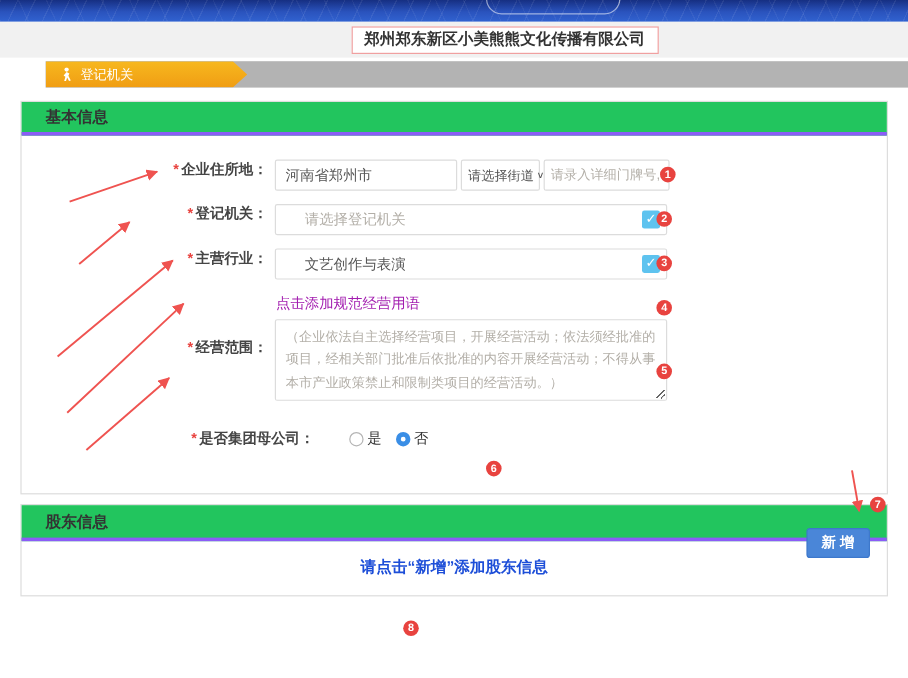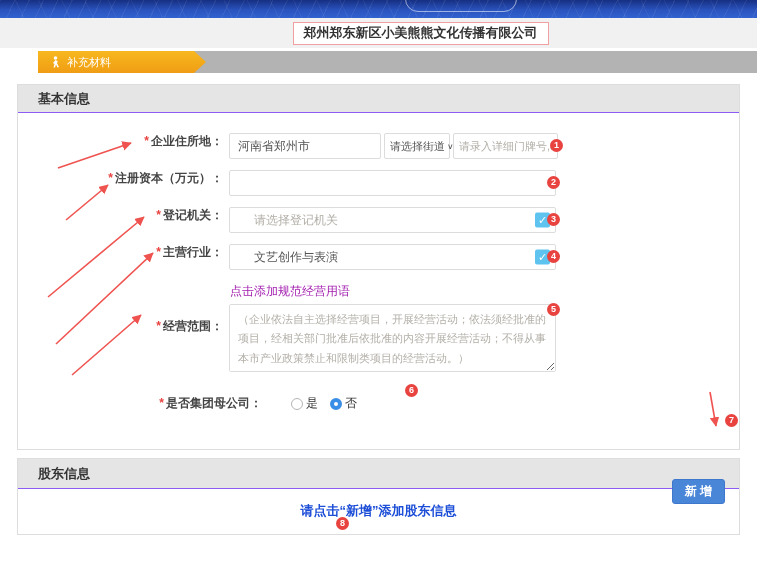--- a/index.html
+++ b/index.html
@@ -29,21 +29,21 @@
   .tab-bar { margin-top:3px; margin-left:38px; width:719px; height:22px; background:#b3b3b3; display:flex; }
   .tab { height:22px; width:168px; color:#fff; font-size:11px;
     background:linear-gradient(180deg,#f7b81f,#f09d13);
     display:flex; align-items:center; gap:7px; padding:0 20px 0 13px;
     clip-path:polygon(0 0, calc(100% - 12px) 0, 100% 50%, calc(100% - 12px) 100%, 0 100%); }
   .tab svg { flex:none; }
 
   .content { padding:11px 17px 0; }
 
   .panel { border:1px solid #ddd; background:#fff; }
-  .panel-header { background:#e5e5e5; border-bottom:1px solid #8b5cf6; height:28px;
+  .panel-header { background:#22c55e; border-bottom:3px solid #8b5cf6; height:28px;
     padding:0 14px 0 20px; display:flex; align-items:center; justify-content:space-between;
     font-size:13px; font-weight:bold; color:#333; }
   .panel-body { padding:20px 0 0; }
 
   .form-row { display:flex; align-items:flex-start; margin-bottom:11px; }
   .label-cell { width:205px; flex:none; text-align:right; font-size:12px; font-weight:bold; color:#454545; }
   .label-cell.wide { width:244px; }
   .req { color:#e8433f; margin-right:2px; }
   .ctrl-cell { margin-left:6px; display:flex; align-items:center; gap:3px; }
 
@@ -104,21 +104,21 @@
   <div class="title-strip">
     <div class="company-box">郑州郑东新区小美熊熊文化传播有限公司</div>
   </div>
 
   <div class="tab-bar">
     <div class="tab">
       <svg width="9" height="12" viewBox="0 0 9 12">
         <circle cx="4.5" cy="2" r="1.8" fill="#fff"></circle>
         <path d="M4.5 4 L2 7 L3.5 8 L2.5 11.5 L4 11.5 L5 8.5 L6.5 11.5 L8 11 L6 7.2 L6.8 5.2 Z" fill="#fff"></path>
       </svg>
-      <span>补充材料</span>
+      <span>登记机关</span>
     </div>
   </div>
 
   <div class="content">
 
     <div class="panel">
       <div class="panel-header">
         <span>基本信息</span>
       </div>
       <div class="panel-body">
@@ -130,28 +130,20 @@
           <div class="ctrl-cell">
             <input class="input w-city" value="河南省郑州市" style="">
             <div class="select-box">
               <span>请选择街道</span>
               <span class="chev">∨</span>
             </div>
             <input class="input w-detail" placeholder="请录入详细门牌号,8" style="">
           </div>
         </div>
 
-        <div class="form-row">
-          <div class="label-cell">
-            <span class="req">*</span><span>注册资本（万元）：</span>
-          </div>
-          <div class="ctrl-cell">
-            <input class="input w-main" value="" style="">
-          </div>
-        </div>
 
         <div class="form-row">
           <div class="label-cell">
             <span class="req">*</span><span>登记机关：</span>
           </div>
           <div class="ctrl-cell">
             <span class="input-wrap">
               <input class="input w-main" placeholder="请选择登记机关" style="">
               <span class="check-ic">✓</span>
             </span>

